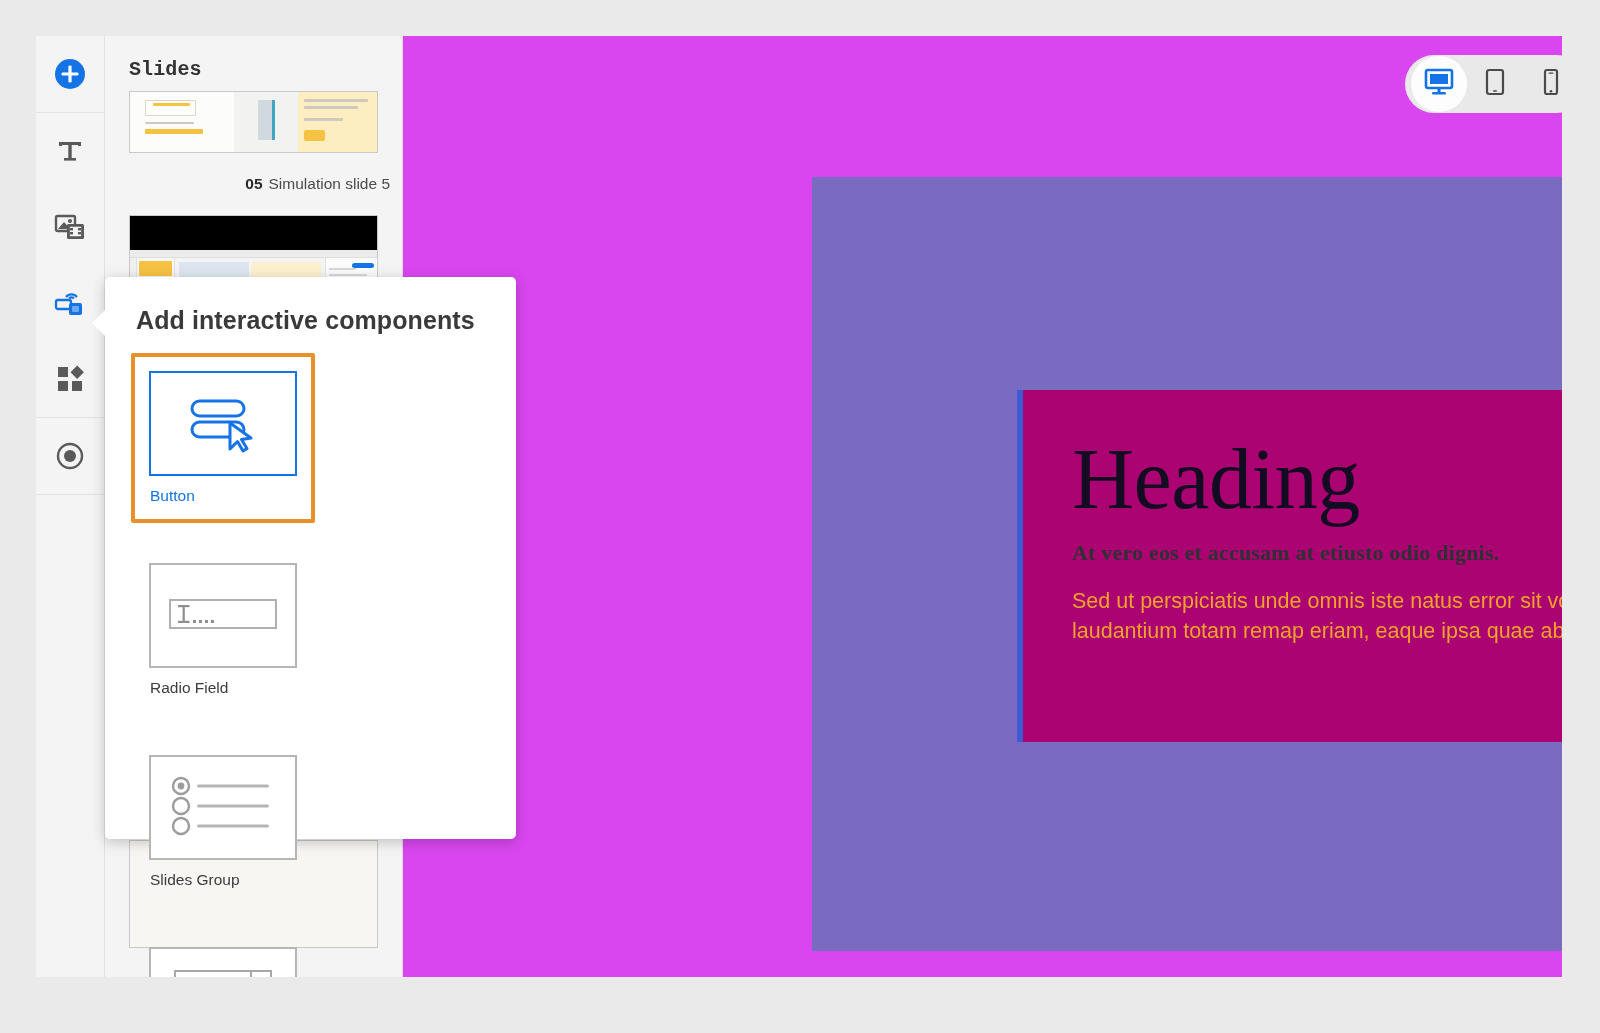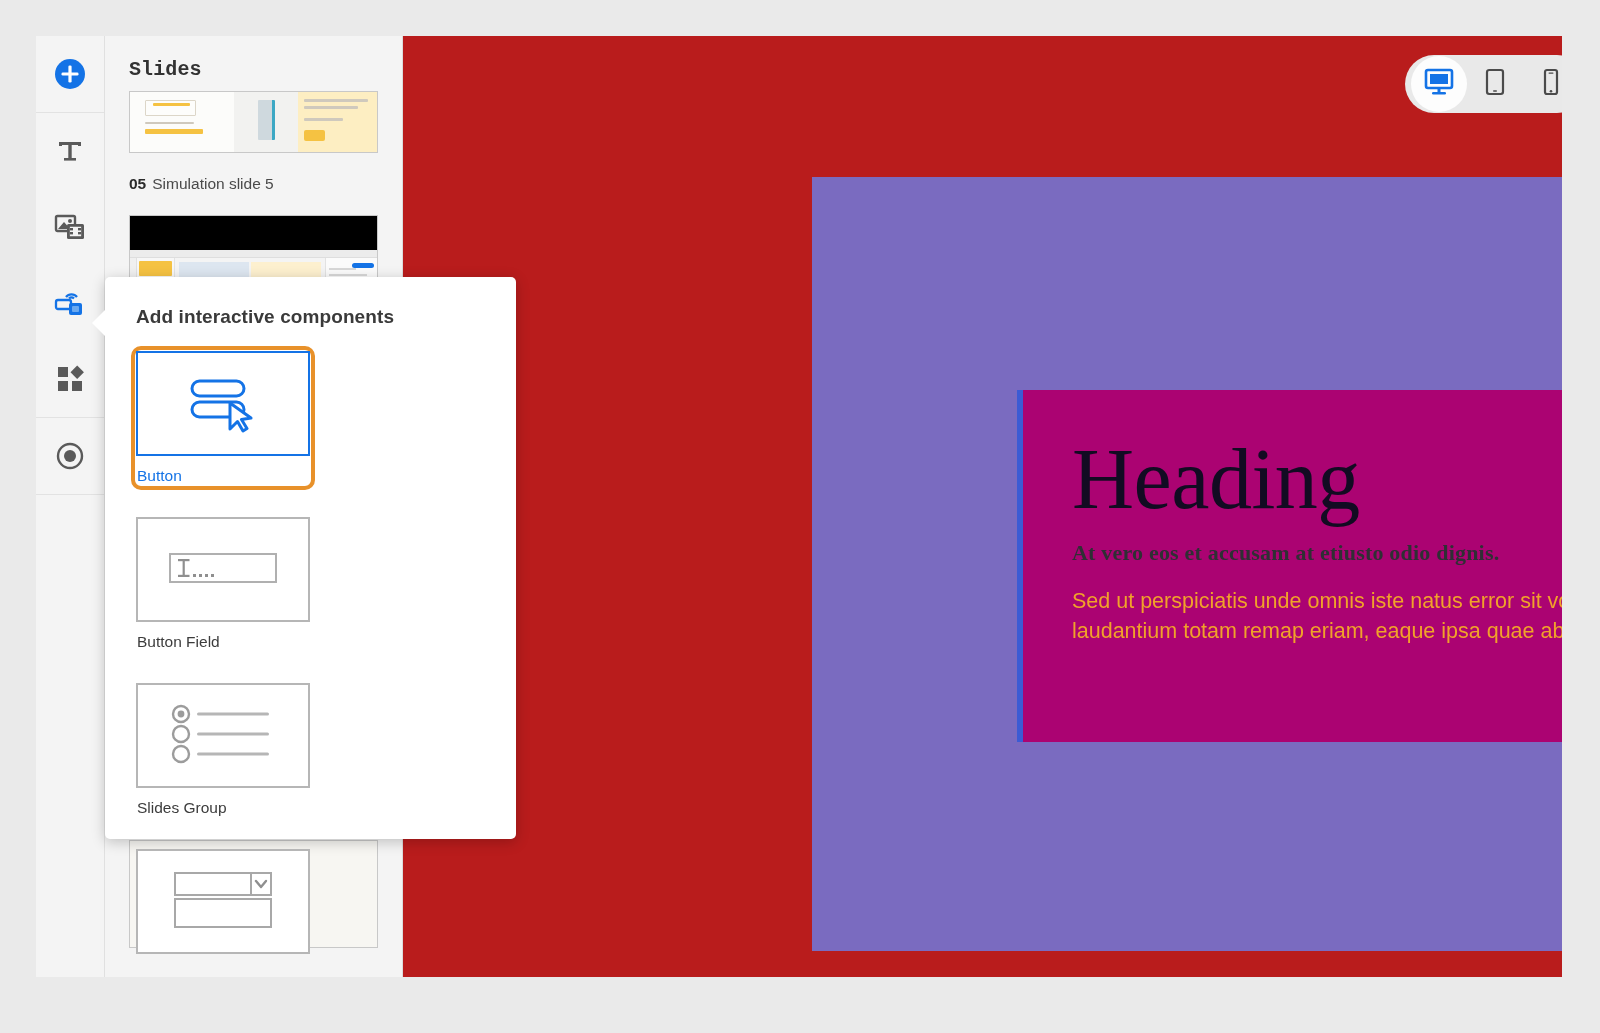--- a/index.html
+++ b/index.html
@@ -58,21 +58,22 @@
     color: #323232;
     font-weight: 700;
     padding: 22px 0 0 24px;
     letter-spacing: .1px;
     font-family: Liberation Mono, monospace;
   }
   .slide-thumb-wrap { padding: 0 24px; margin-top: 14px; }
   .slide-label {
     font-size: 15.5px;
     color: #4a4a4a;
-    padding: 0 1px 8px 24px;
+    padding: 0 12px 8px 24px;
+    text-align: right;
   }
   .slide-label b { color: #2b2b2b; font-weight: 700; margin-right: 6px; }
   .thumb {
     border: 1px solid #c8c8c8;
     background: #fff;
     height: 96px;
     overflow: hidden;
     position: relative;
   }
   .thumb-empty { background: #f7f6f2; height: 108px; }
@@ -96,21 +97,21 @@
   .t2 .mini-canvas { flex: 1; background: #f4f4f4; display: flex; padding: 4px; gap: 2px; }
   .t2 .mini-canvas .left { flex: 1; background: #dde6f0; }
   .t2 .mini-canvas .right { flex: 1; background: #fdf0cf; }
   .t2 .mini-props { width: 52px; background: #fbfbfb; border-left: 1px solid #e2e2e2; padding: 3px; }
   .t2 .pl { height: 2px; background: #d8d8d8; margin-bottom: 4px; }
   .t2 .btn-blue { height: 5px; width: 22px; background: #1473e6; border-radius: 3px; margin: 2px 0 0 auto; }
 
   
   #canvas-area {
     flex: 1;
-    background: #b91c1c;
+    background: #d946ef;
     position: relative;
     overflow: hidden;
   }
 
   
   #device-switcher {
     position: absolute;
     left: 1002px;
     top: 19px;
     width: 181px;
@@ -189,39 +190,39 @@
   #popup-notch {
     position: absolute;
     left: -13px;
     top: 32px;
     width: 0; height: 0;
     border-top: 14px solid transparent;
     border-bottom: 14px solid transparent;
     border-right: 14px solid #fff;
   }
   #popup-title {
-    font-size: 19px;
+    font-size: 25px;
     color: #3a3a3a;
     font-weight: 700;
     padding: 29px 0 0 31px;
     letter-spacing: .1px;
   }
   #tile-grid {
     display: flex;
     flex-wrap: wrap;
     padding: 18px 0 0 26px;
     width: 390px;
   }
   .tile {
     width: 184px;
     margin: 0 0 22px 0;
-    padding: 1px;
+    padding: 14px;
     cursor: pointer;
     border: 4px solid transparent;
-    border-radius: 10px;
+    border-radius: 2px;
   }
   .tile.selected { border-color: #e8912a; }
   .tile-box {
     height: 105px;
     border: 2px solid #b6b6b6;
     background: #fff;
     display: flex;
     align-items: center;
     justify-content: center;
   }
@@ -453,21 +454,21 @@
               <rect x="14.6" y="13" width="2.2" height="18" fill="#8f8f8f"></rect>
               <rect x="10" y="13" width="11.5" height="2.2" fill="#8f8f8f"></rect>
               <rect x="10" y="28.8" width="11.5" height="2.2" fill="#8f8f8f"></rect>
               <rect x="25" y="28" width="3" height="3" fill="#8f8f8f"></rect>
               <rect x="31" y="28" width="3" height="3" fill="#8f8f8f"></rect>
               <rect x="37" y="28" width="3" height="3" fill="#8f8f8f"></rect>
               <rect x="43" y="28" width="3" height="3" fill="#8f8f8f"></rect>
             </svg>
           </span>
         </div>
-        <div class="tile-label">Button Field</div>
+        <div class="tile-label">Radio Field</div>
       </div>
 
       <div class="tile">
         <div class="tile-box">
           <span>
             <svg width="112" height="64" viewBox="0 0 112 64">
               <circle cx="14" cy="12" r="8" fill="none" stroke="#9c9c9c" stroke-width="2.4"></circle>
               <circle cx="14" cy="12" r="3.4" fill="#9c9c9c"></circle>
               <rect x="30" y="10.5" width="72" height="3" rx="1.5" fill="#b6b6b6"></rect>
               <circle cx="14" cy="32" r="8" fill="none" stroke="#9c9c9c" stroke-width="2.4"></circle>

